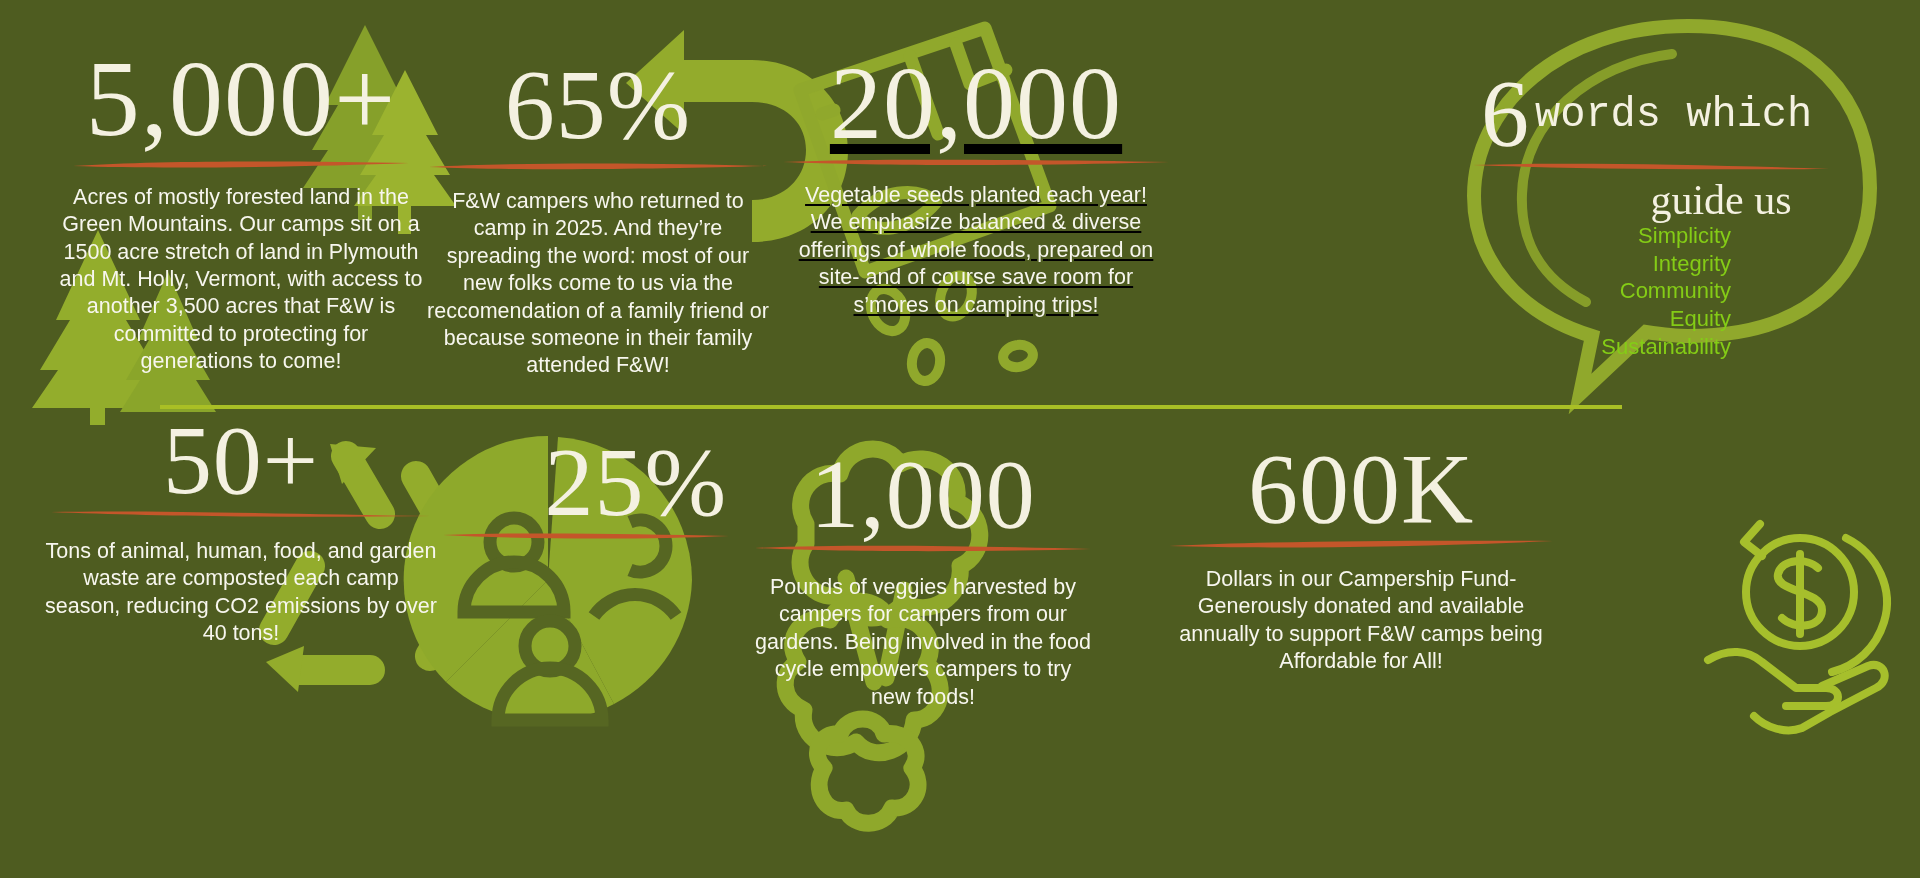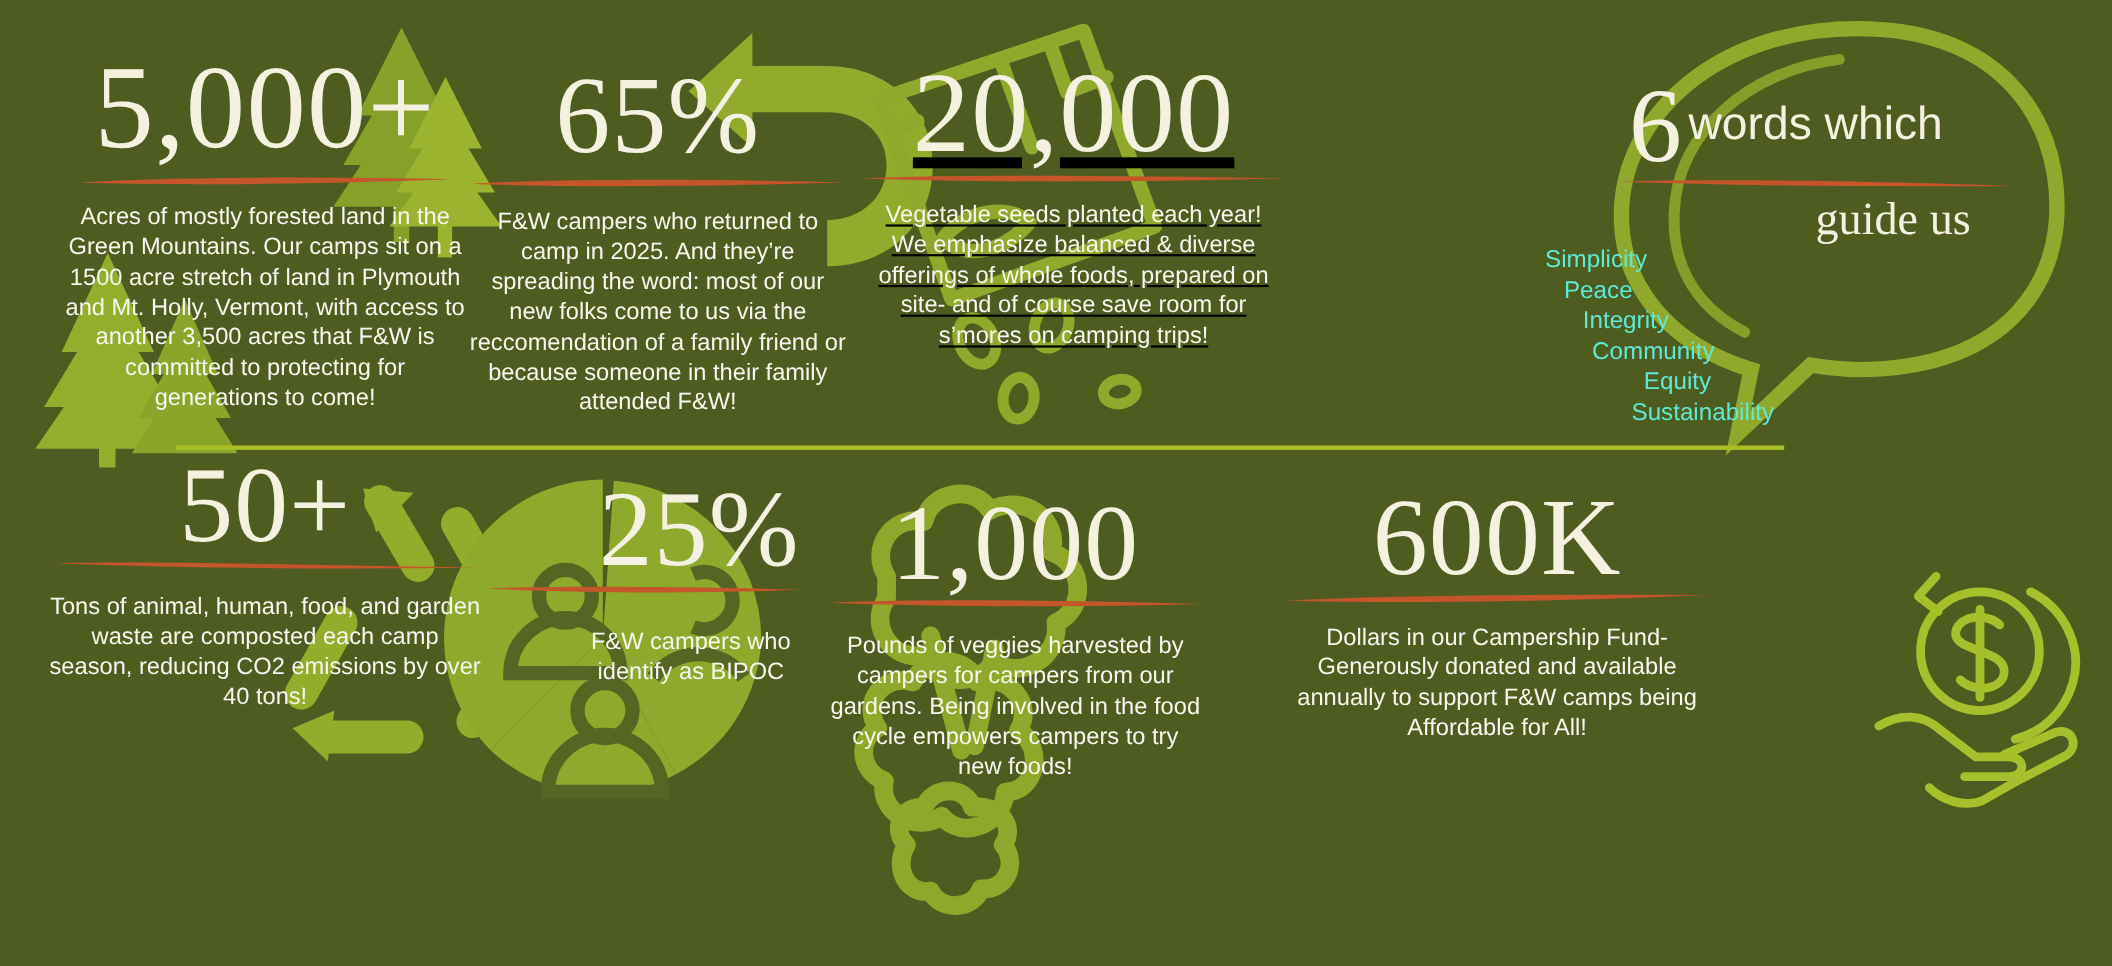--- a/index.html
+++ b/index.html
@@ -86,41 +86,41 @@
     width: 420px;
     color: #f4f1e1;
   }
   .bubble-head .six {
     font-family: "Liberation Serif", serif;
     font-size: 96px; line-height: 1;
     display: inline-block;
     vertical-align: -6px;
   }
   .bubble-head .which {
-    font-family: Liberation Sans, sans-serif;
+    font-family: Liberation Mono, monospace;
     font-size: 42px;
     display: inline-block;
     vertical-align: 14px;
     margin-left: 6px;
   }
   .bubble-head .guide {
     font-family: "Liberation Serif", serif;
     font-size: 42px;
     display: block;
     text-align: center;
     margin-top: 14px;
     padding-left: 60px;
   }
   #p4 .rule { position: absolute; left: 300px; top: 160px; width: 360px; }
   .values-list {
     position: absolute;
     left: 0; top: 222px;
     width: 560px;
-    text-align: center;
-    color: #5eead4;
+    text-align: right;
+    color: #84cc16;
     font-size: 22px;
     line-height: 1.26;
   }
   .values-list div { padding-left: 0; }
   .values-list div:nth-child(1) { padding-left: 0px; }
   .values-list div:nth-child(2) { padding-left: 4px; }
   .values-list div:nth-child(3) { padding-left: 54px; }
   .values-list div:nth-child(4) { padding-left: 104px; }
   .values-list div:nth-child(5) { padding-left: 148px; }
   .values-list div:nth-child(6) { padding-left: 194px; }
@@ -306,21 +306,20 @@
         <span class="six">6</span><span class="which">words which</span>
         <span class="guide">guide us</span>
       </div>
       <div class="rule">
         <svg viewBox="0 0 360 12" preserveAspectRatio="none">
             <path d="M2 5 C100 2 250 5 358 9 C250 10 100 9 2 5 Z" fill="#c4562a"></path>
           </svg>
       </div>
       <div class="values-list">
         <div>Simplicity</div>
-        <div>Peace</div>
         <div>Integrity</div>
         <div>Community</div>
         <div>Equity</div>
         <div>Sustainability</div>
       </div>
     </div>
 
   </div>
 
   <div class="row row-bottom">
@@ -335,21 +334,20 @@
       <div class="stat-body">Tons of animal, human, food, and garden waste are composted each camp season, reducing CO2 emissions by over 40 tons!</div>
     </div>
 
     <div class="panel" id="p6">
       <div class="stat-number">25%</div>
       <div class="rule">
         <svg viewBox="0 0 290 12" preserveAspectRatio="none">
             <path d="M2 5 C80 2 200 4 288 6 C200 10 80 9 2 5 Z" fill="#c4562a"></path>
           </svg>
       </div>
-      <div class="stat-body">F&amp;W campers who identify as BIPOC</div>
     </div>
 
     <div class="panel" id="p7">
       <div class="stat-number">1,000</div>
       <div class="rule">
         <svg viewBox="0 0 340 12" preserveAspectRatio="none">
             <path d="M2 6 C90 2 230 4 338 7 C230 10 90 10 2 6 Z" fill="#c4562a"></path>
           </svg>
       </div>
       <div class="stat-body">Pounds of veggies harvested by campers for campers from our gardens. Being involved in the food cycle empowers campers to try new foods!</div>

